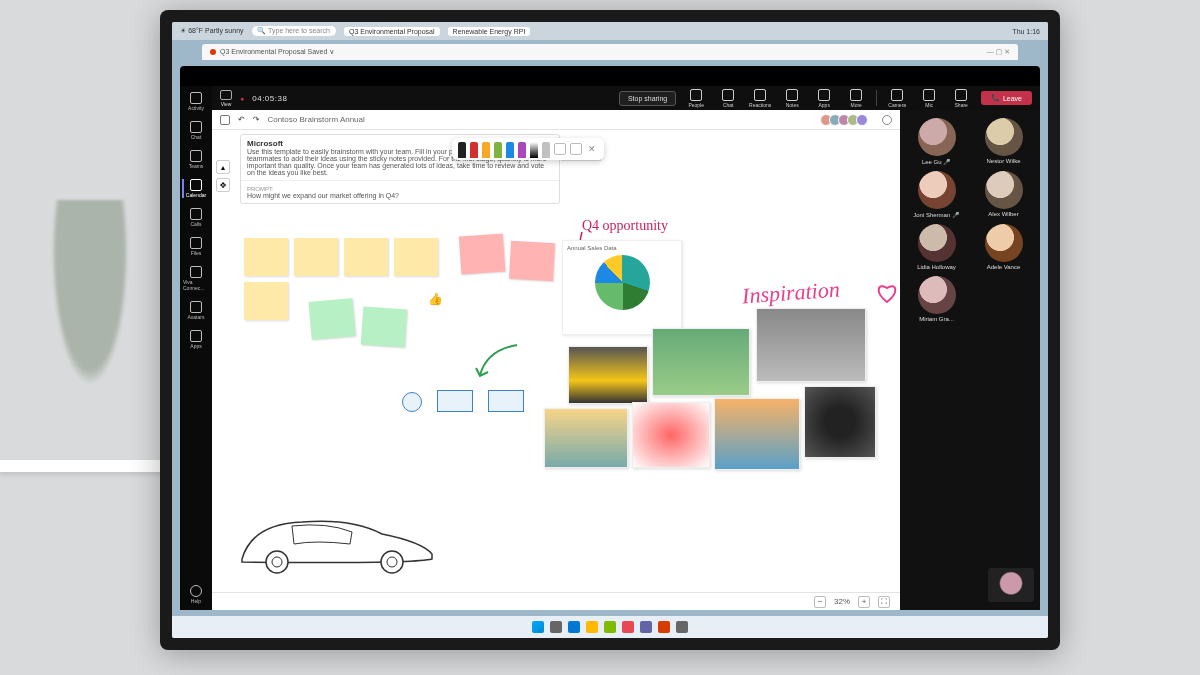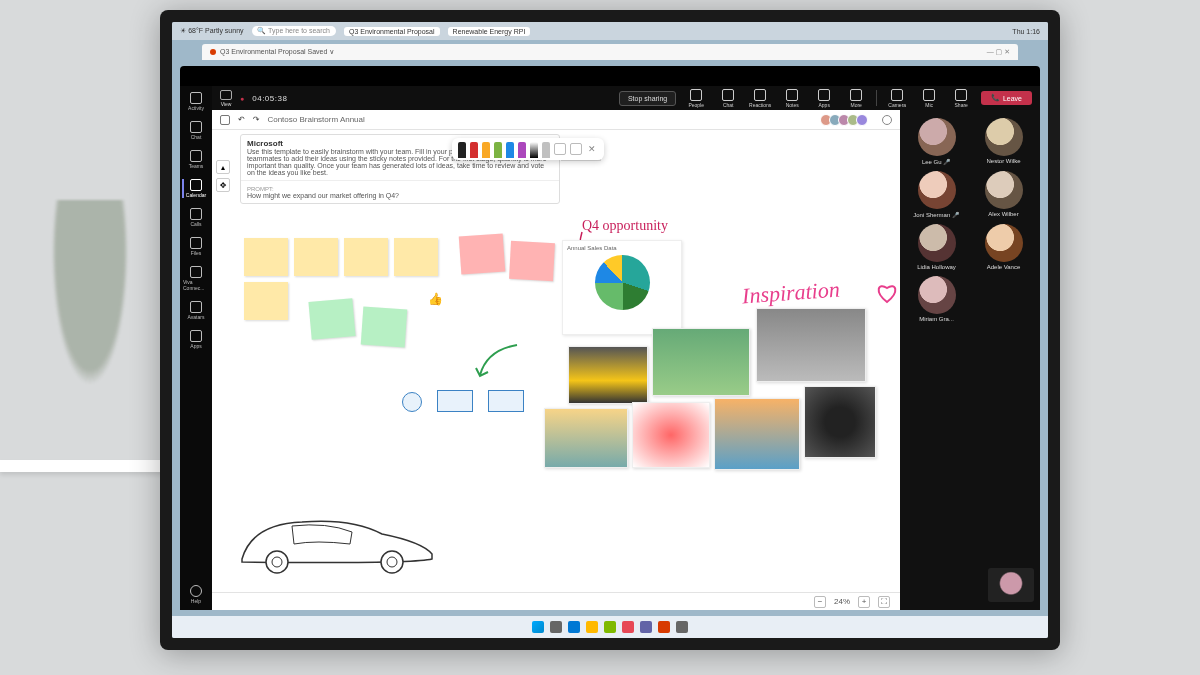--- a/index.html
+++ b/index.html
@@ -309,21 +309,21 @@
             <circle cx="45" cy="58" r="11" fill="#fff" stroke="#333" stroke-width="1.5"></circle>
                 <circle cx="45" cy="58" r="5" fill="none" stroke="#333"></circle>
             <circle cx="160" cy="58" r="11" fill="#fff" stroke="#333" stroke-width="1.5"></circle>
                 <circle cx="160" cy="58" r="5" fill="none" stroke="#333"></circle>
             <path d="M60 22 Q95 18 120 28 L118 40 Q84 36 62 40 Z" fill="none" stroke="#333"></path>
           </svg>
         </div>
 
         <div class="zoombar">
           <span class="zb">−</span>
-          <span>24%</span>
+          <span>32%</span>
           <span class="zb">+</span>
           <span class="zb">⛶</span>
         </div>
       </div>
 
       <div class="party">
         <div class="prow">
           <div class="pcell">
                 <div class="pav"></div>
                 <span class="pn"><span>Lee Gu</span> 🎤</span>

